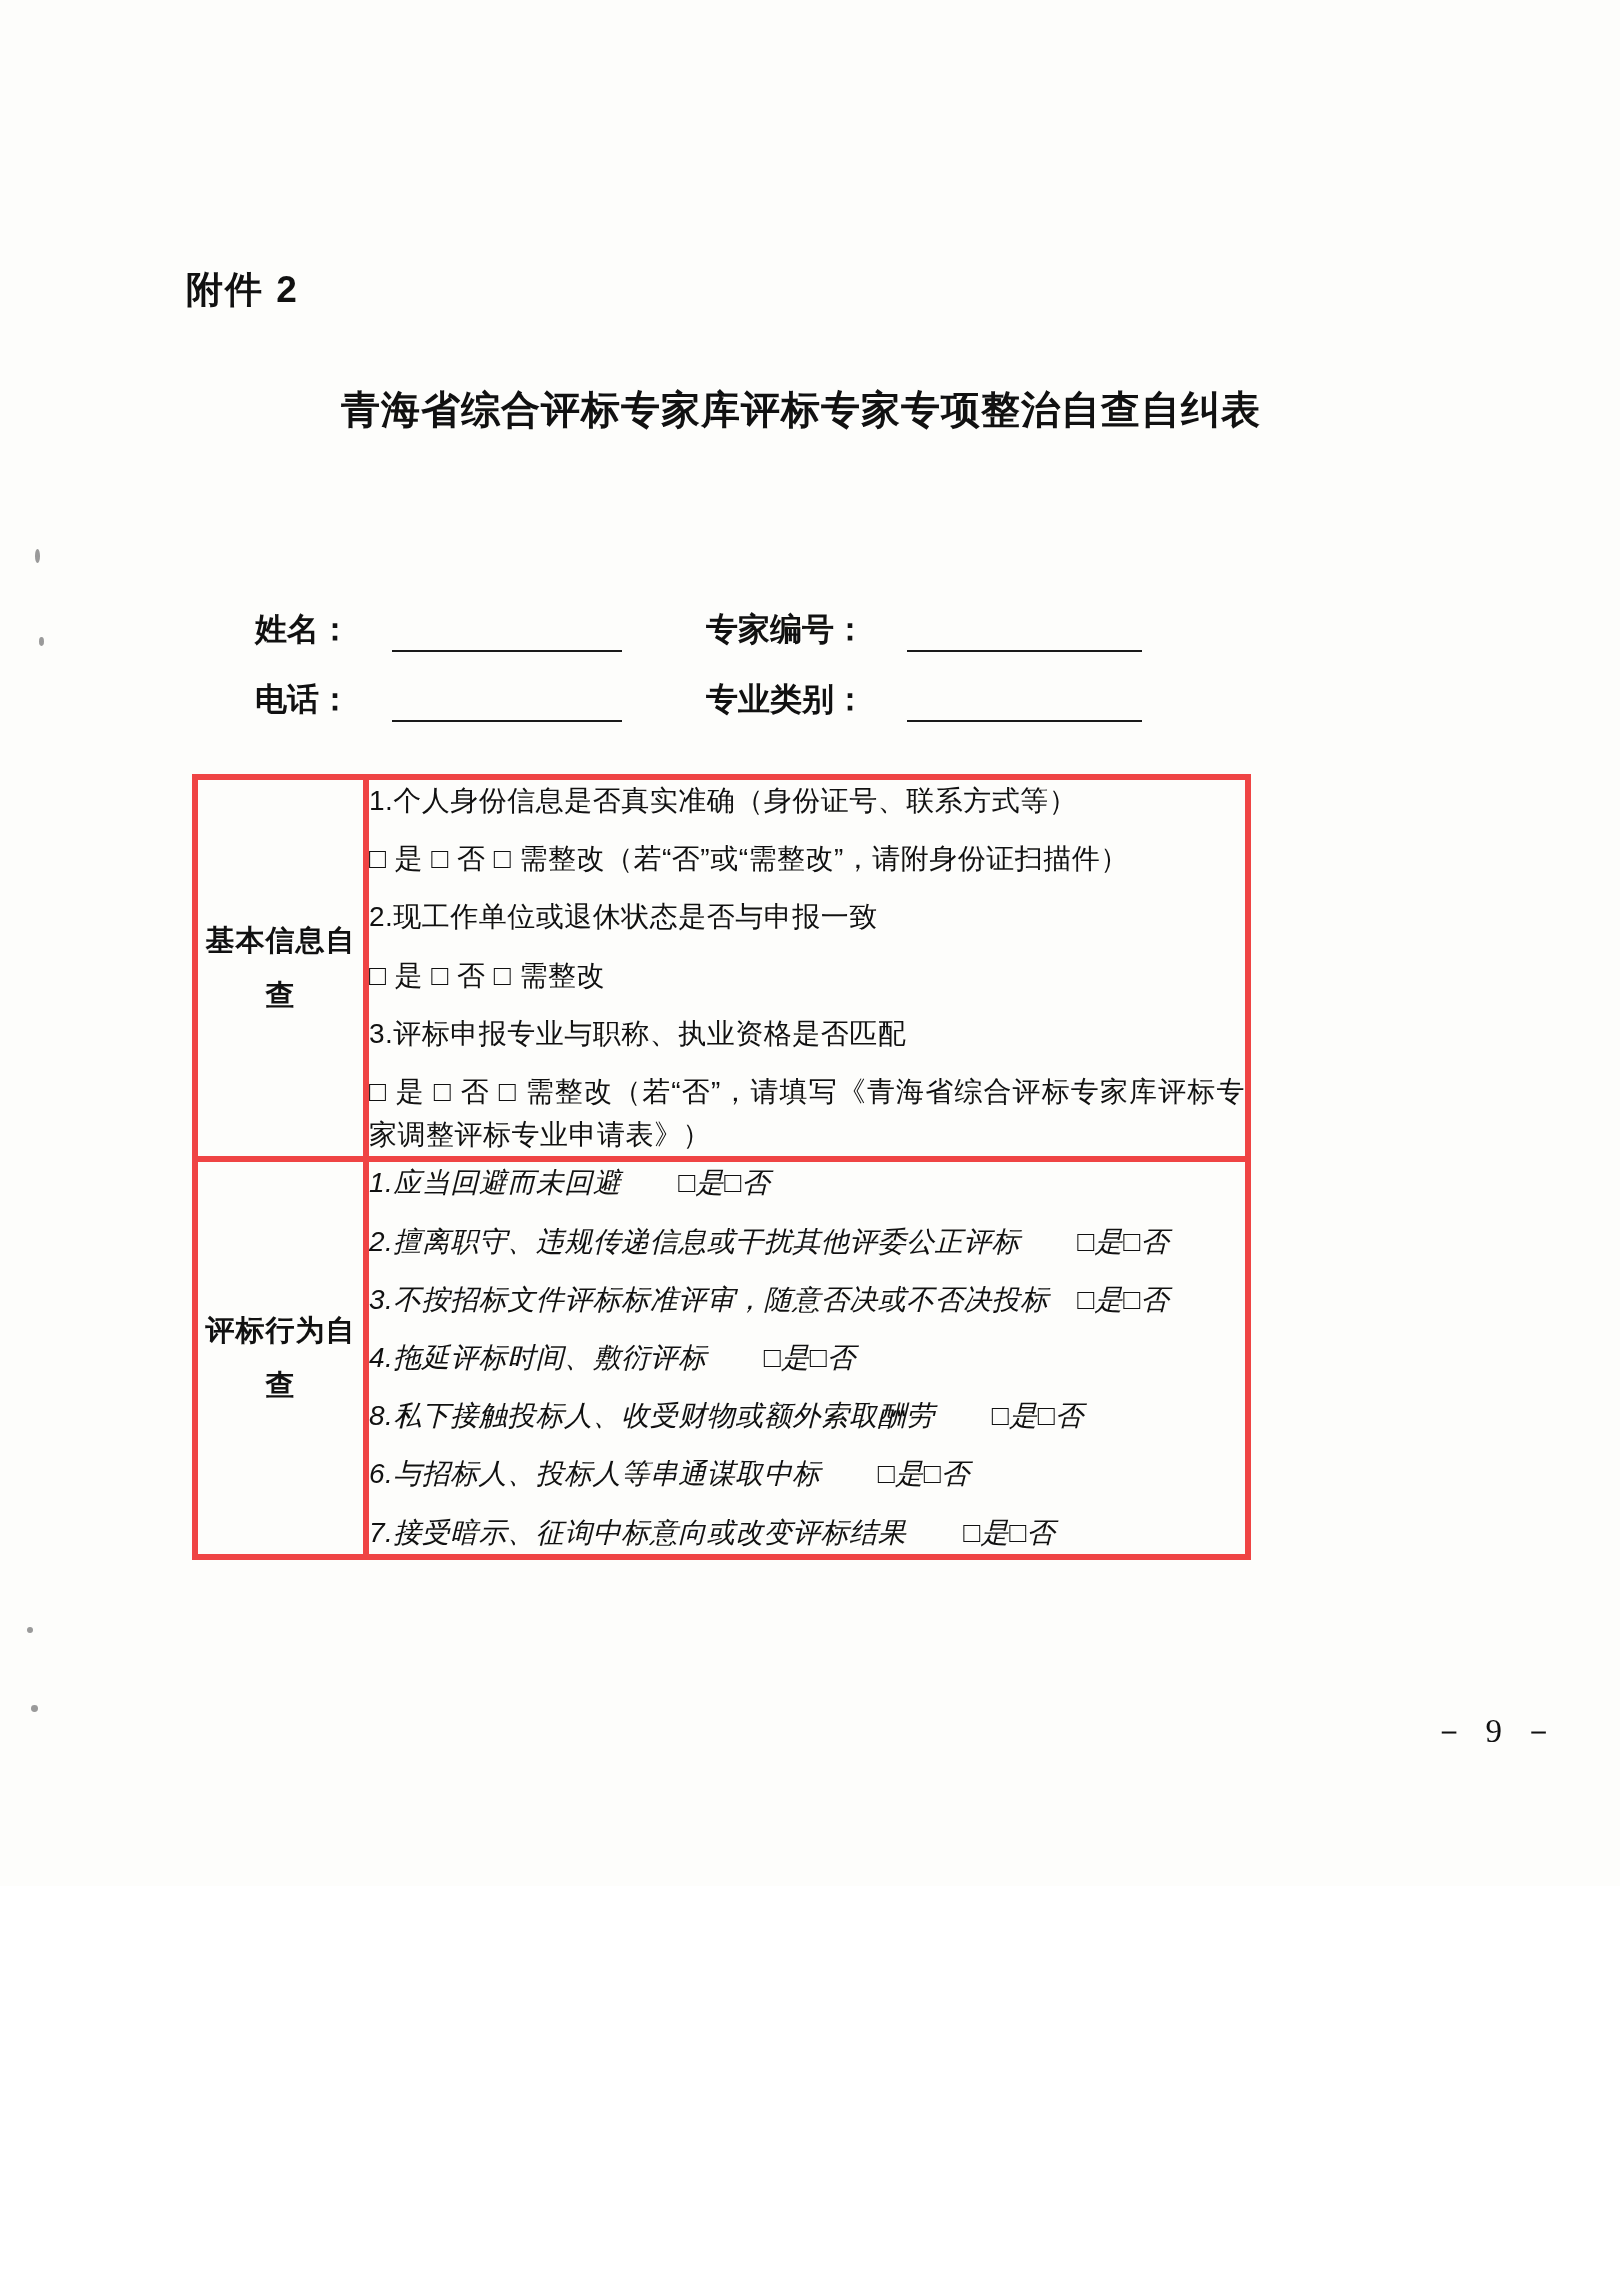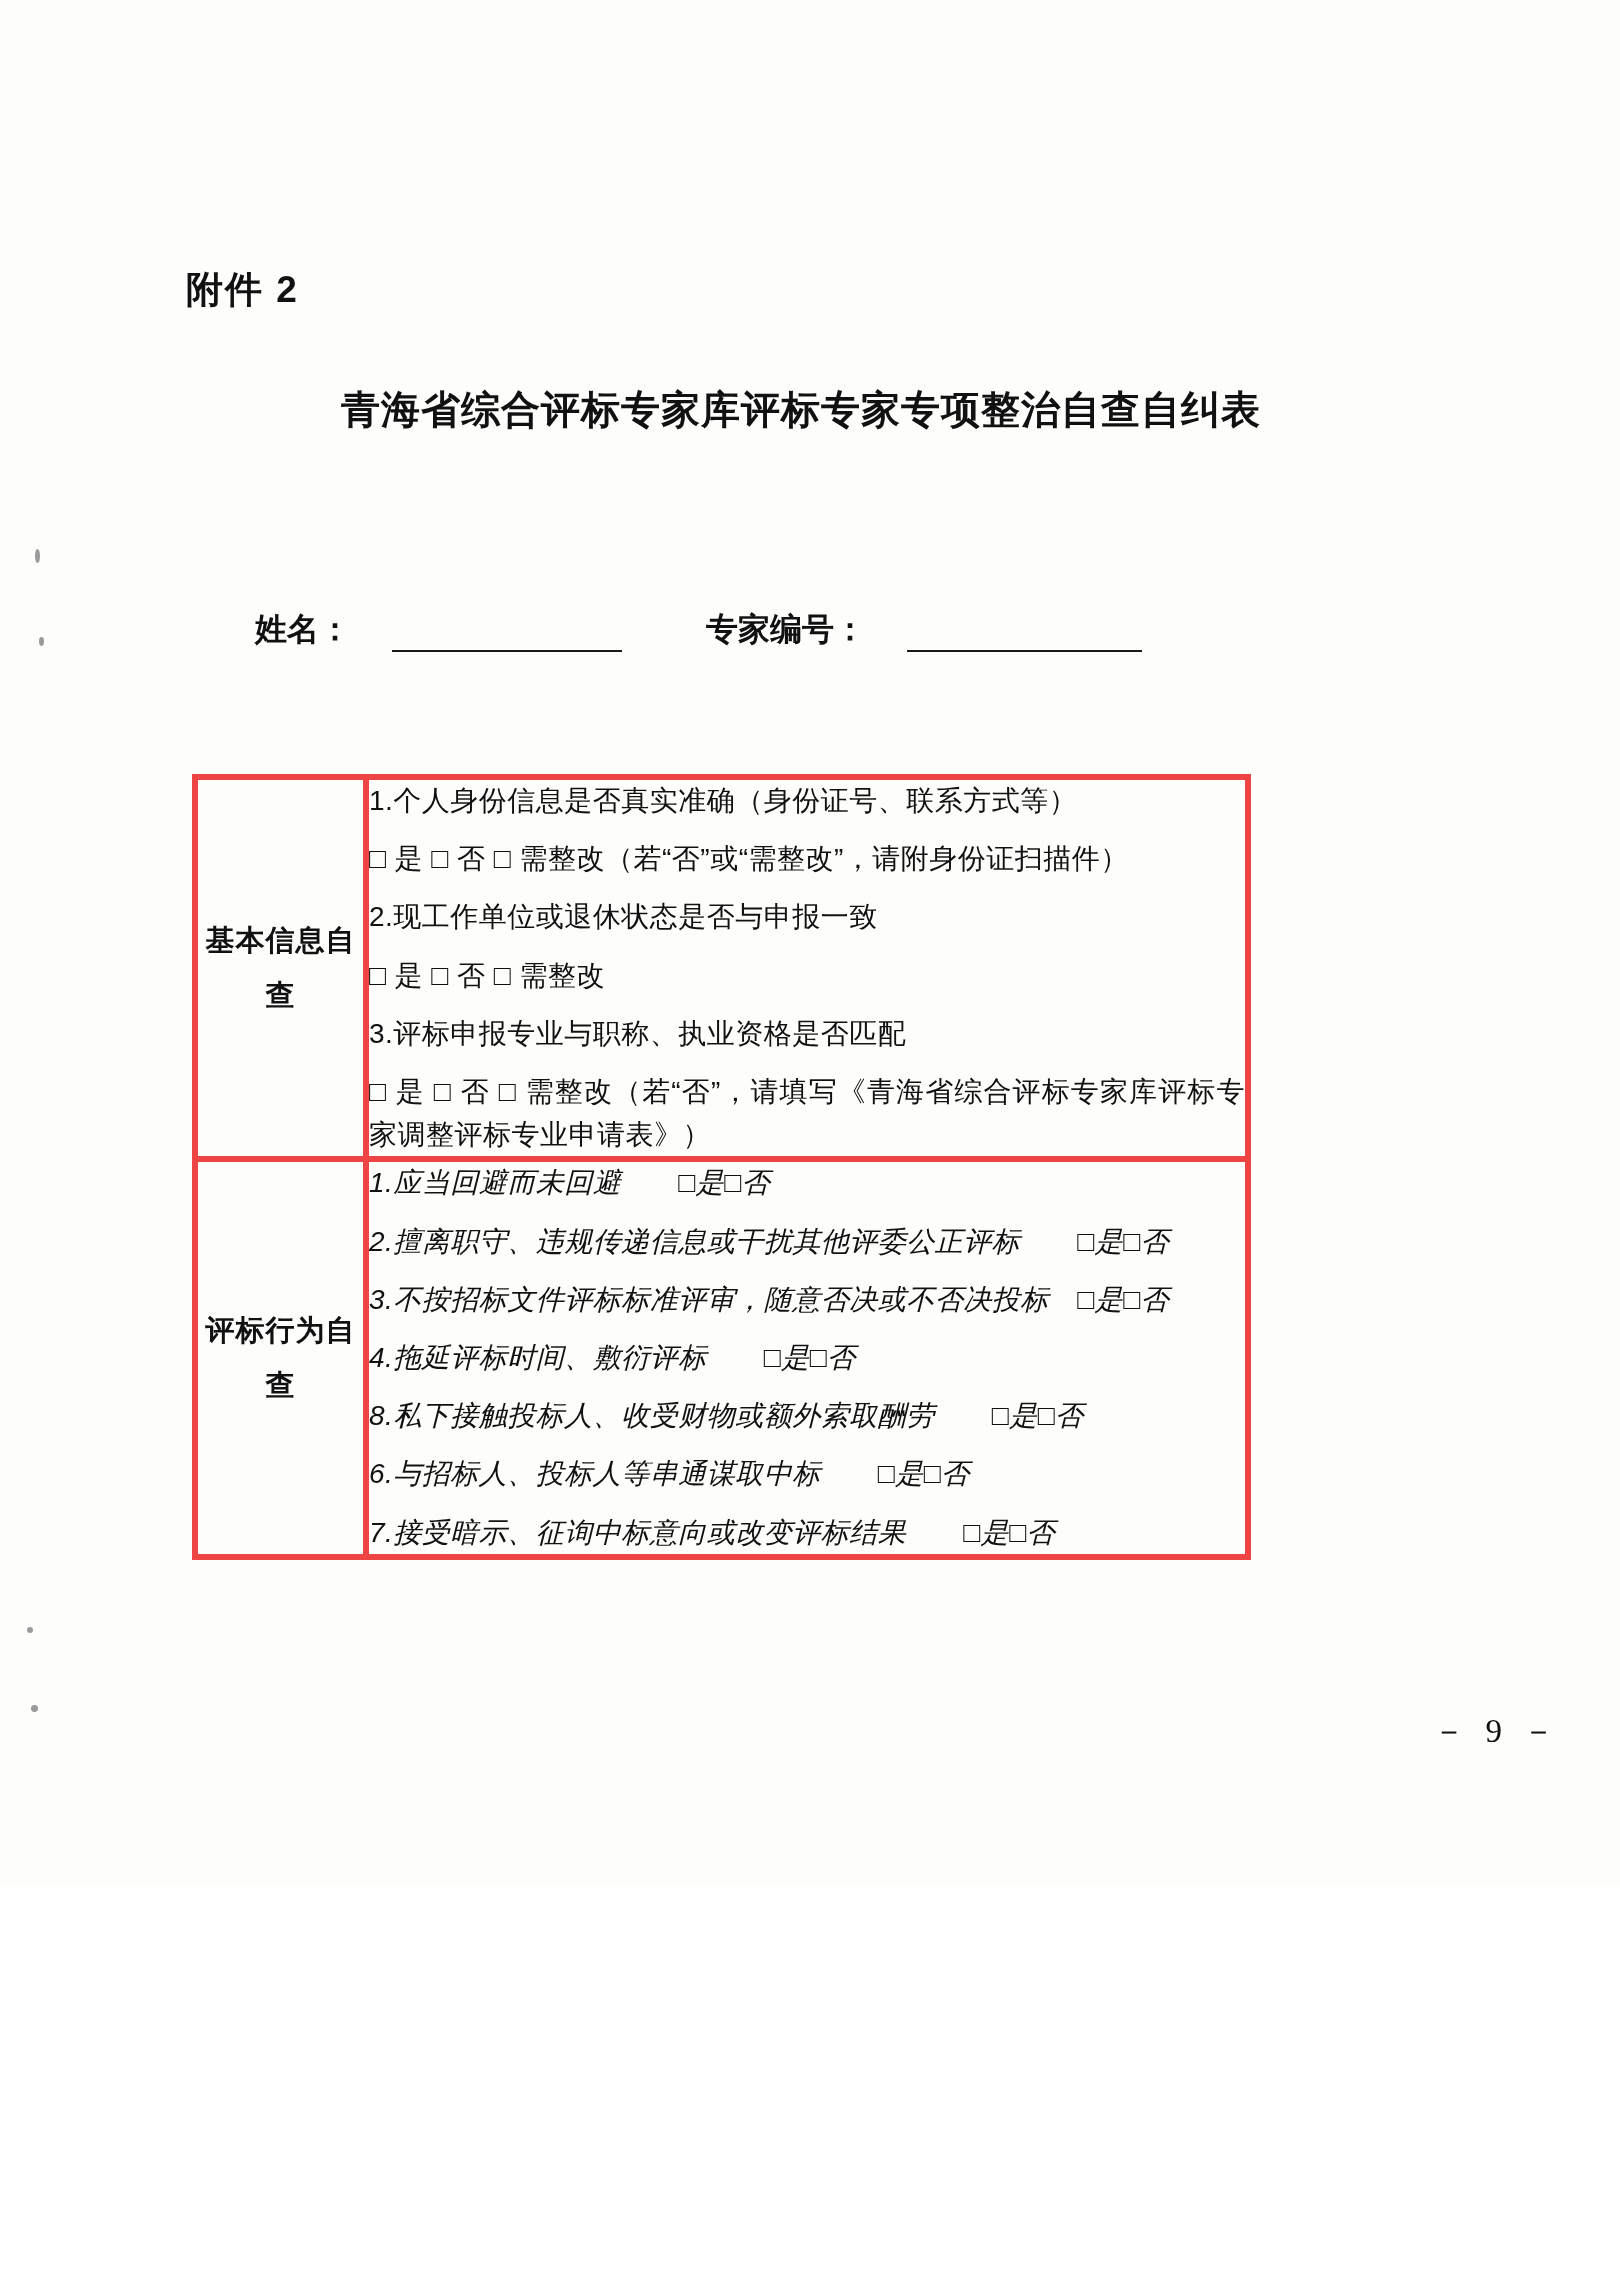--- a/index.html
+++ b/index.html
@@ -145,20 +145,28 @@
         <span class="field-cell first">
           <span class="field-label">姓名：</span>
           <span class="field-line line-short"></span>
         </span>
         <span class="field-cell">
           <span class="field-label">专家编号：</span>
           <span class="field-line line-long"></span>
         </span>
       </div>
       <div class="field-row">
+        <span class="field-cell first">
+          <span class="field-label">电话：</span>
+          <span class="field-line line-short"></span>
+        </span>
+        <span class="field-cell">
+          <span class="field-label">专业类别：</span>
+          <span class="field-line line-long"></span>
+        </span>
       </div>
     </div>
 
     <table class="main">
       <tbody>
           <tr>
         <td class="cat">基本信息自查</td>
         <td class="body">
           <div class="q">1.个人身份信息是否真实准确（身份证号、联系方式等）</div>
           <div class="q just">□ 是 □ 否 □ 需整改（若“否”或“需整改”，请附身份证扫描件）</div>

